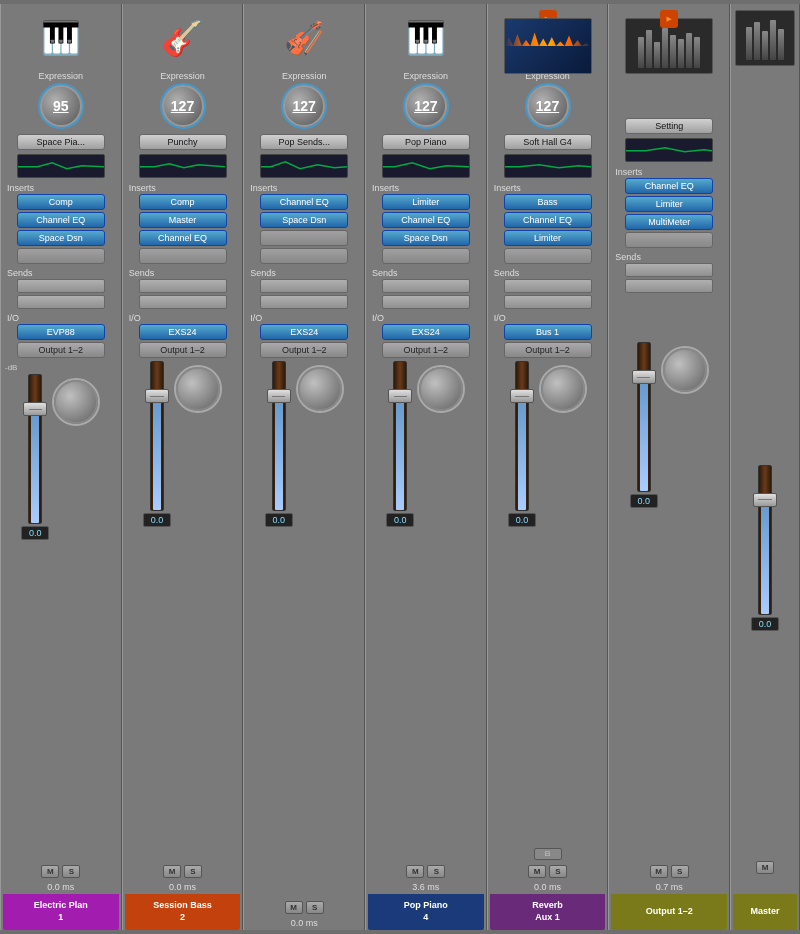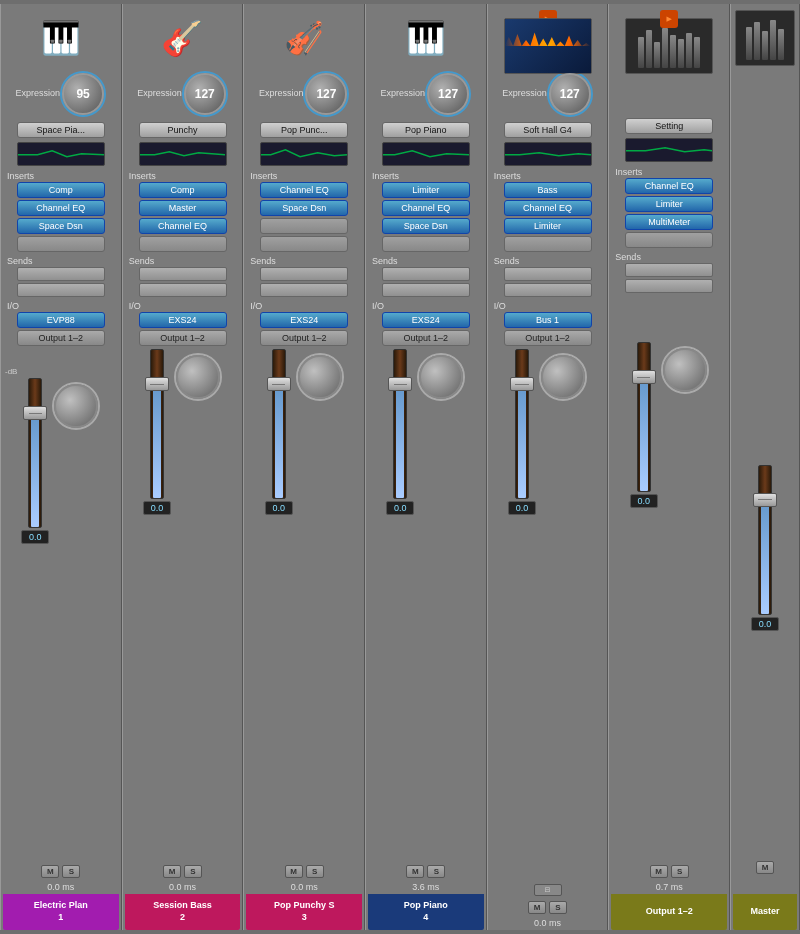--- a/index.html
+++ b/index.html
@@ -39,44 +39,45 @@
       width: 90px;
       height: 60px;
       display: flex;
       align-items: center;
       justify-content: center;
       position: relative;
     }
     
     .expression-section {
       display: flex;
-      flex-direction: row;
+      flex-direction: column;
       align-items: center;
       margin: 3px 0;
     }
     .expression-label {
       font-size: 9px;
       color: #ddd;
       margin-bottom: 2px;
     }
     .knob-container {
       width: 42px;
       height: 42px;
       border-radius: 50%;
       border: 2px solid #999;
       background: radial-gradient(circle at 35% 35%, #b0b0b0, #555);
       display: flex;
       align-items: center;
       justify-content: center;
       position: relative;
     }
     .knob-value {
-      font-size: 12px;
+      font-size: 14px;
       color: #fff;
       font-weight: bold;
+      text-decoration: underline;
     }
     .knob-ring {
       width: 46px;
       height: 46px;
       border-radius: 50%;
       border: 2px solid #4499cc;
       display: flex;
       align-items: center;
       justify-content: center;
     }
@@ -178,21 +179,21 @@
       flex-direction: column;
       align-items: center;
       flex: 1;
       width: 100%;
     }
     .db-label {
       font-size: 8px;
       color: #ccc;
       align-self: flex-start;
       padding-left: 2px;
-      margin-top: 20px;
+      margin-top: 4px;
     }
     .fader-row {
       display: flex;
       flex-direction: row;
       align-items: flex-start;
       justify-content: center;
       width: 100%;
       flex: 1;
       padding: 2px;
       gap: 3px;
@@ -297,21 +298,21 @@
       color: #fff;
       border-radius: 0 0 2px 2px;
       line-height: 1.3;
       min-height: 36px;
       display: flex;
       flex-direction: column;
       align-items: center;
       justify-content: center;
     }
     .channel-name-bar.green { background: #a21caf; }
-    .channel-name-bar.teal { background: #be185d; }
+    .channel-name-bar.teal { background: #c2410c; }
     .channel-name-bar.blue { background: #1a3a7a; }
     .channel-name-bar.purple { background: #6a2a7a; }
     .channel-name-bar.olive { background: #7a7a1a; }
     .link-btn {
       width: 28px;
       height: 12px;
       background: #888;
       border: 1px solid #555;
       border-radius: 2px;
       display: flex;
@@ -498,21 +499,21 @@
       <span class="violin-icon">🎻</span>
     </div>
     <div class="expression-section">
       <span class="expression-label">Expression</span>
       <div class="knob-ring">
         <div class="knob-container">
           <span class="knob-value">127</span>
         </div>
       </div>
     </div>
-    <button class="preset-btn">Pop Punc...</button>
+    <button class="preset-btn">Pop Sends...</button>
     <div class="eq-display">
       <svg class="eq-curve" viewBox="0 0 88 24">
           <polyline points="0,12 10,12 25,7 40,14 58,10 75,13 88,12" fill="none" stroke="#00aa44" stroke-width="1.5"></polyline>
         </svg>
     </div>
     <span class="section-label">Inserts</span>
     <button class="insert-btn">Channel EQ</button>
     <button class="insert-btn">Space Dsn</button>
     <div class="insert-empty"></div>
     <div class="insert-empty"></div>
@@ -536,24 +537,20 @@
         <div class="knob-fader-ring" style="margin-top:4px;">
           <div class="knob-fader"></div>
         </div>
       </div>
     </div>
     <div class="ms-row">
       <button class="m-btn">M</button>
       <button class="m-btn">S</button>
     </div>
     <div class="latency-label">0.0 ms</div>
-    <div class="channel-name-bar teal">
-      <span>Pop Punchy S</span>
-      <span>3</span>
-    </div>
   </div>
 
   <div class="channel-strip">
     <div class="instrument-icon">
       <span class="piano-icon">🎹</span>
     </div>
     <div class="expression-section">
       <span class="expression-label">Expression</span>
       <div class="knob-ring">
         <div class="knob-container">
@@ -656,20 +653,24 @@
           <div class="knob-fader"></div>
         </div>
       </div>
     </div>
     <div class="link-btn">⊟</div>
     <div class="ms-row">
       <button class="m-btn">M</button>
       <button class="m-btn">S</button>
     </div>
     <div class="latency-label">0.0 ms</div>
+    <div class="channel-name-bar purple">
+      <span>Reverb</span>
+      <span>Aux 1</span>
+    </div>
   </div>
 
   <div class="channel-strip">
     <div class="instrument-icon" style="position:relative;">
       <div style="position:absolute;top:2px;left:50%;transform:translateX(-50%);width:18px;height:18px;background:#cc4400;border-radius:3px;display:flex;align-items:center;justify-content:center;">
         <span style="color:#ff8833;font-size:7px;">▶</span>
       </div>
       <div class="mixer-image" style="margin-top:16px;">
         <div class="mixer-strips-mini">
           <div class="mini-strip" style="height:70%;"></div>

